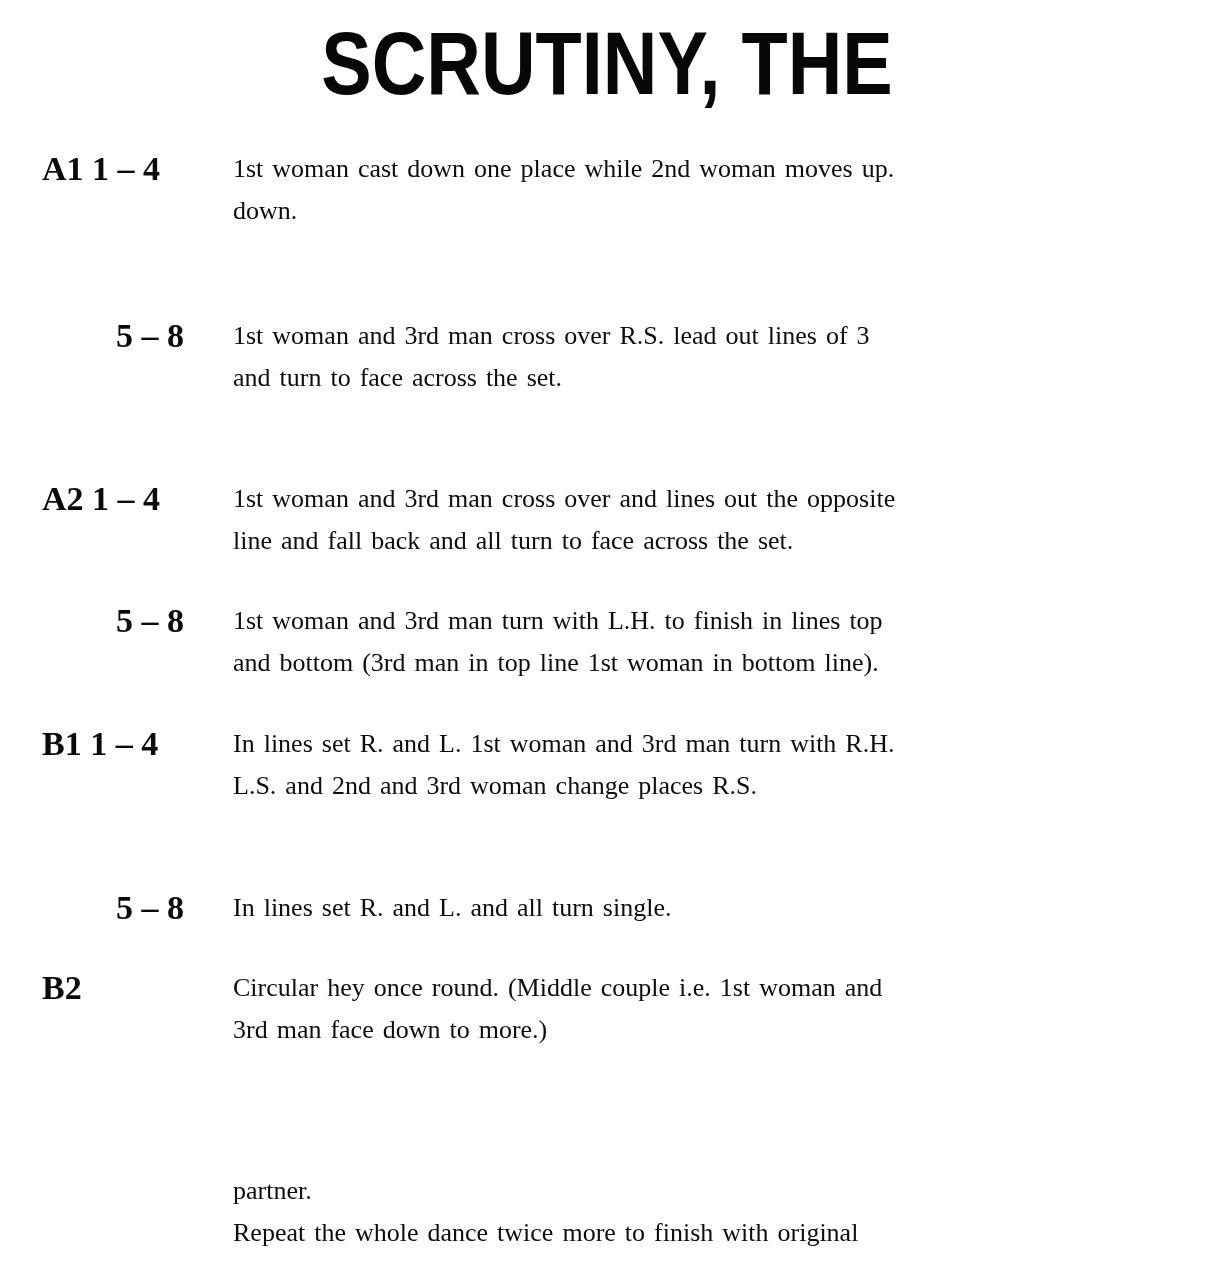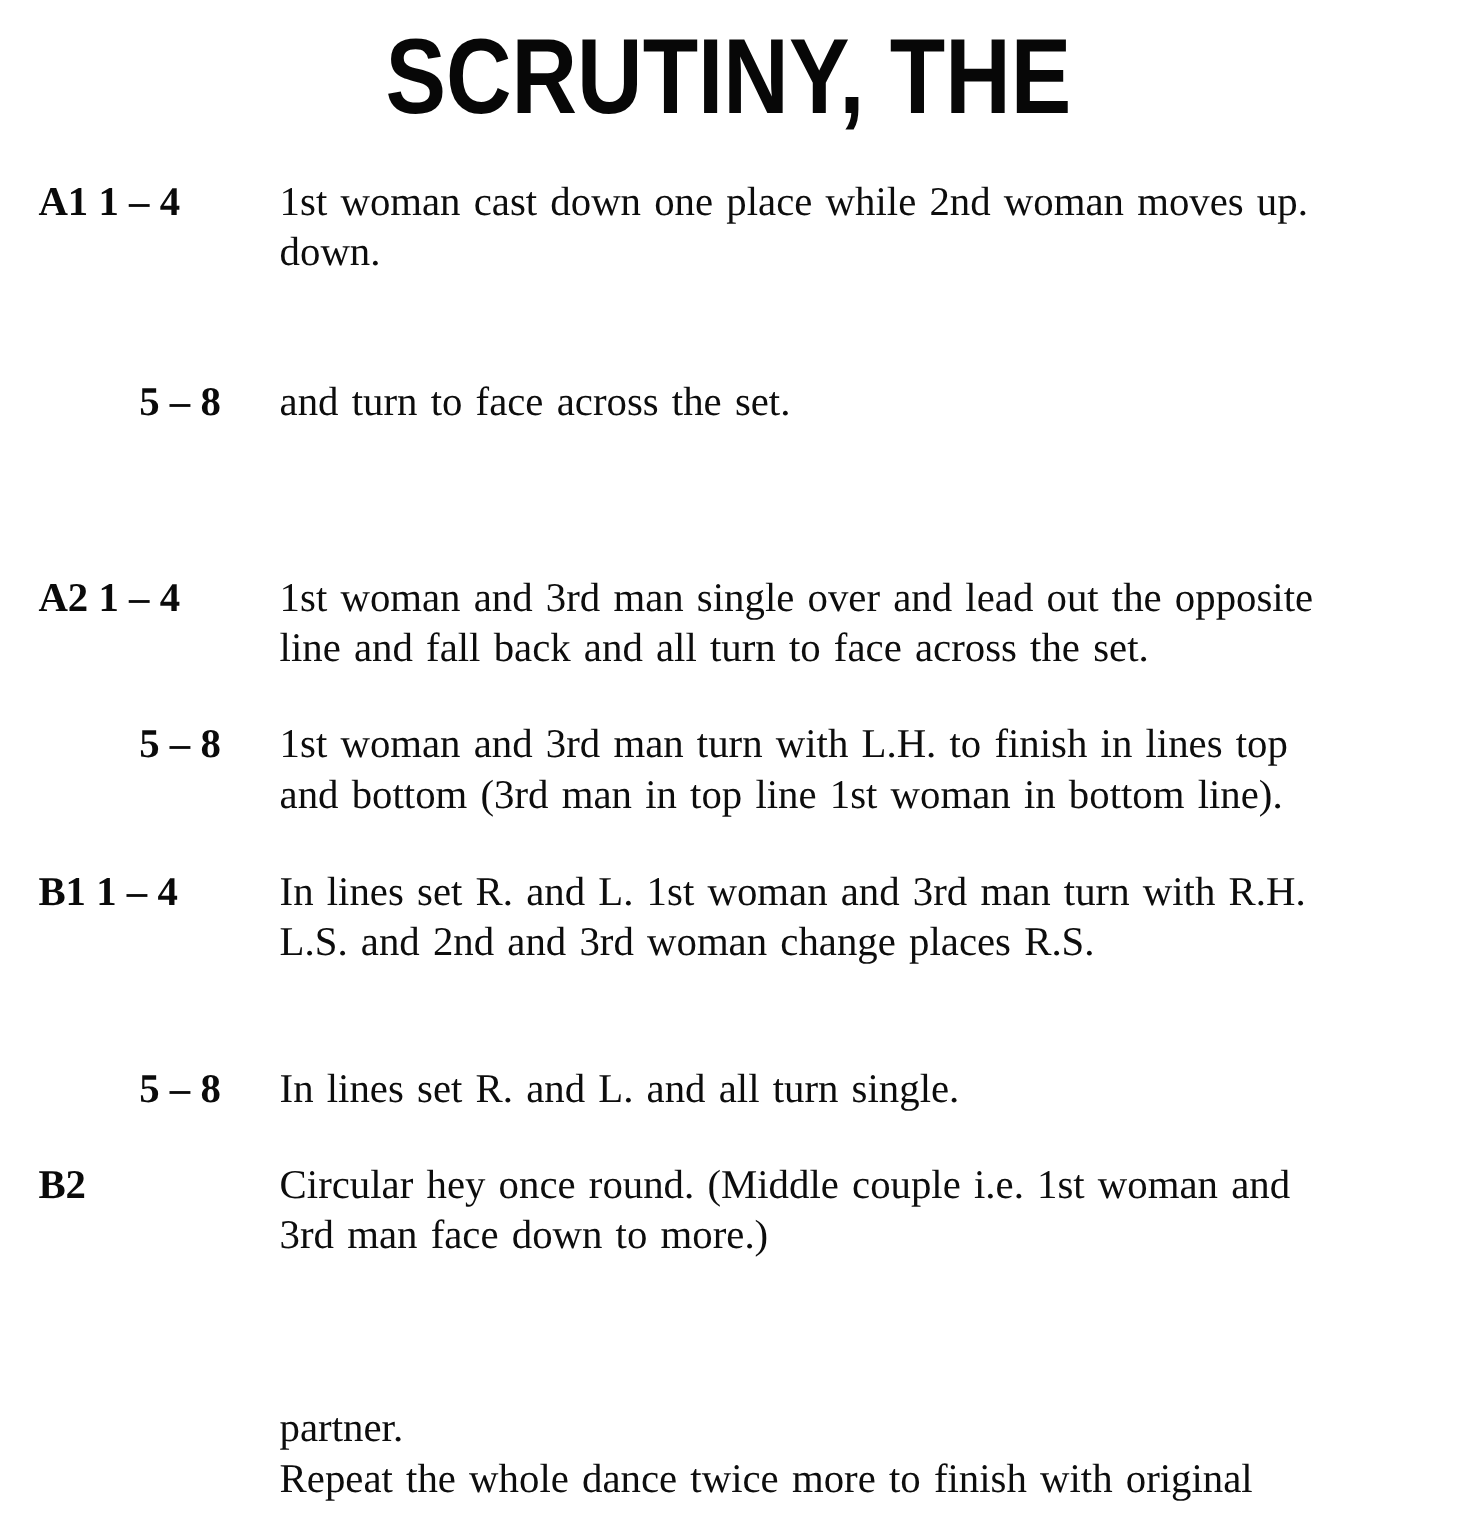--- a/index.html
+++ b/index.html
@@ -34,39 +34,39 @@
     color: #070707;
   }
   .block {
     position: absolute;
     left: 0;
     width: 1214px;
   }
   .label {
     position: absolute;
     top: 0;
-    left: 32px;
+    left: 42px;
     font-weight: bold;
     font-size: 34px;
     line-height: 41.5px;
     white-space: nowrap;
     color: #0a0a0a;
   }
   .label.bars {
     left: 100px;
     margin-left: 16px;
   }
   .text {
     position: absolute;
     top: 0;
     left: 233px;
     width: 960px;
   }
   .line {
-    font-size: 34px;
+    font-size: 26px;
     line-height: 41.5px;
     white-space: nowrap;
     word-spacing: 2.5px;
     color: #0d0d0d;
   }
 </style>
 </head>
 <body>
 
 <div class="page">
@@ -77,28 +77,29 @@
     <div class="label">A1 1 – 4</div>
     <div class="text">
       <div class="line">1st woman cast down one place while 2nd woman moves up.</div>
       <div class="line">down.</div>
     </div>
   </section>
 
   <section class="block" style="top:315px">
     <div class="label bars">5 – 8</div>
     <div class="text">
+      <div class="line">1st woman and 3rd man cross over R.S. lead out lines of 3</div>
       <div class="line">and turn to face across the set.</div>
     </div>
   </section>
 
   <section class="block" style="top:478px">
     <div class="label">A2 1 – 4</div>
     <div class="text">
-      <div class="line">1st woman and 3rd man single over and lead out the opposite</div>
+      <div class="line">1st woman and 3rd man cross over and lines out the opposite</div>
       <div class="line">line and fall back and all turn to face across the set.</div>
     </div>
   </section>
 
   <section class="block" style="top:600px">
     <div class="label bars">5 – 8</div>
     <div class="text">
       <div class="line">1st woman and 3rd man turn with L.H. to finish in lines top</div>
       <div class="line">and bottom (3rd man in top line 1st woman in bottom line).</div>
     </div>

